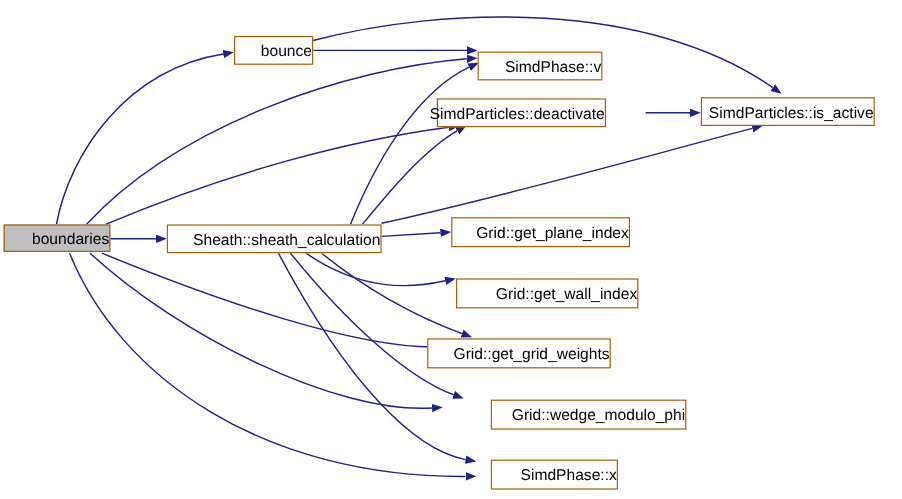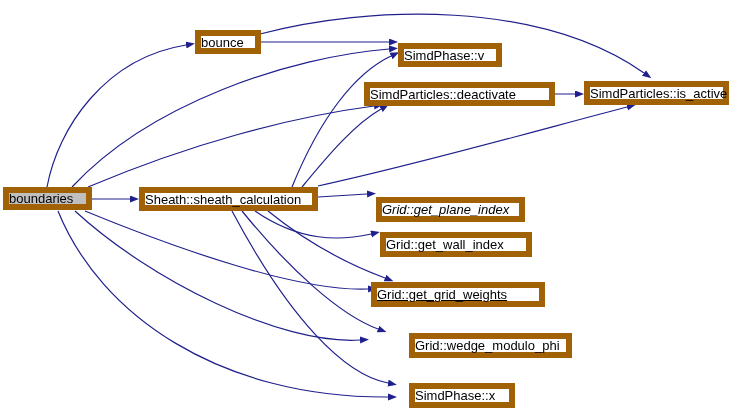--- a/index.html
+++ b/index.html
@@ -7,28 +7,28 @@
     position:relative;
     width:752px;height:416px;
     background:#ffffff;
     font-family:"Liberation Sans", sans-serif;
     overflow:hidden;
   }
   #edges{position:absolute;left:0;top:0;width:752px;height:416px;}
   .node{
     position:absolute;
     box-sizing:border-box;
-    border:6px solid #a16207;
+    border:1px solid #a16207;
     background:#ffffff;
     color:#000000;
     font-size:13px;
     line-height:1;
     display:flex;
     align-items:center;
-    justify-content:flex-start;
+    justify-content:flex-end;
     white-space:nowrap;
     cursor:pointer;
   }
   .node.root{background:#bfbfbf;}
   .edge{fill:none;stroke:#20208d;stroke-width:1.2;}
 </style>
 </head>
 <body>
 
 <div id="canvas">
@@ -65,33 +65,33 @@
     </div>
   <div class="node" style="left:195px;top:30px;  width:66px;  height:24px;">
       <span>bounce</span>
     </div>
   <div class="node" style="left:139px;top:187px; width:179px; height:24px;">
       <span>Sheath::sheath_calculation</span>
     </div>
   <div class="node" style="left:398px;top:30px;  width:104px; height:24px;margin-top:13px;">
       <span>SimdPhase::v</span>
     </div>
-  <div class="node" style="left:364px;top:82px;  width:191px; height:24px;">
+  <div class="node" style="left:364px;top:82px;  width:141px; height:24px;">
       <span>SimdParticles::deactivate</span>
     </div>
   <div class="node" style="left:584px;top:81px;  width:145px; height:24px;">
       <span>SimdParticles::is_active</span>
     </div>
-  <div class="node" style="left:376px;top:197px; width:149px; height:25px;font-style:italic;">
+  <div class="node" style="left:376px;top:181px; width:149px; height:25px;">
       <span>Grid::get_plane_index</span>
     </div>
   <div class="node" style="left:380px;top:232px; width:152px; height:25px;">
       <span>Grid::get_wall_index</span>
     </div>
-  <div class="node" style="left:371px;top:282px; width:174px; height:25px;text-decoration:underline;">
+  <div class="node" style="left:356px;top:282px; width:153px; height:25px;">
       <span>Grid::get_grid_weights</span>
     </div>
   <div class="node" style="left:369px;top:333px; width:163px; height:25px;margin-left:40px;">
       <span>Grid::wedge_modulo_phi</span>
     </div>
   <div class="node" style="left:397px;top:383px; width:106px; height:25px;margin-left:12px;">
       <span>SimdPhase::x</span>
     </div>
 
 </div>

